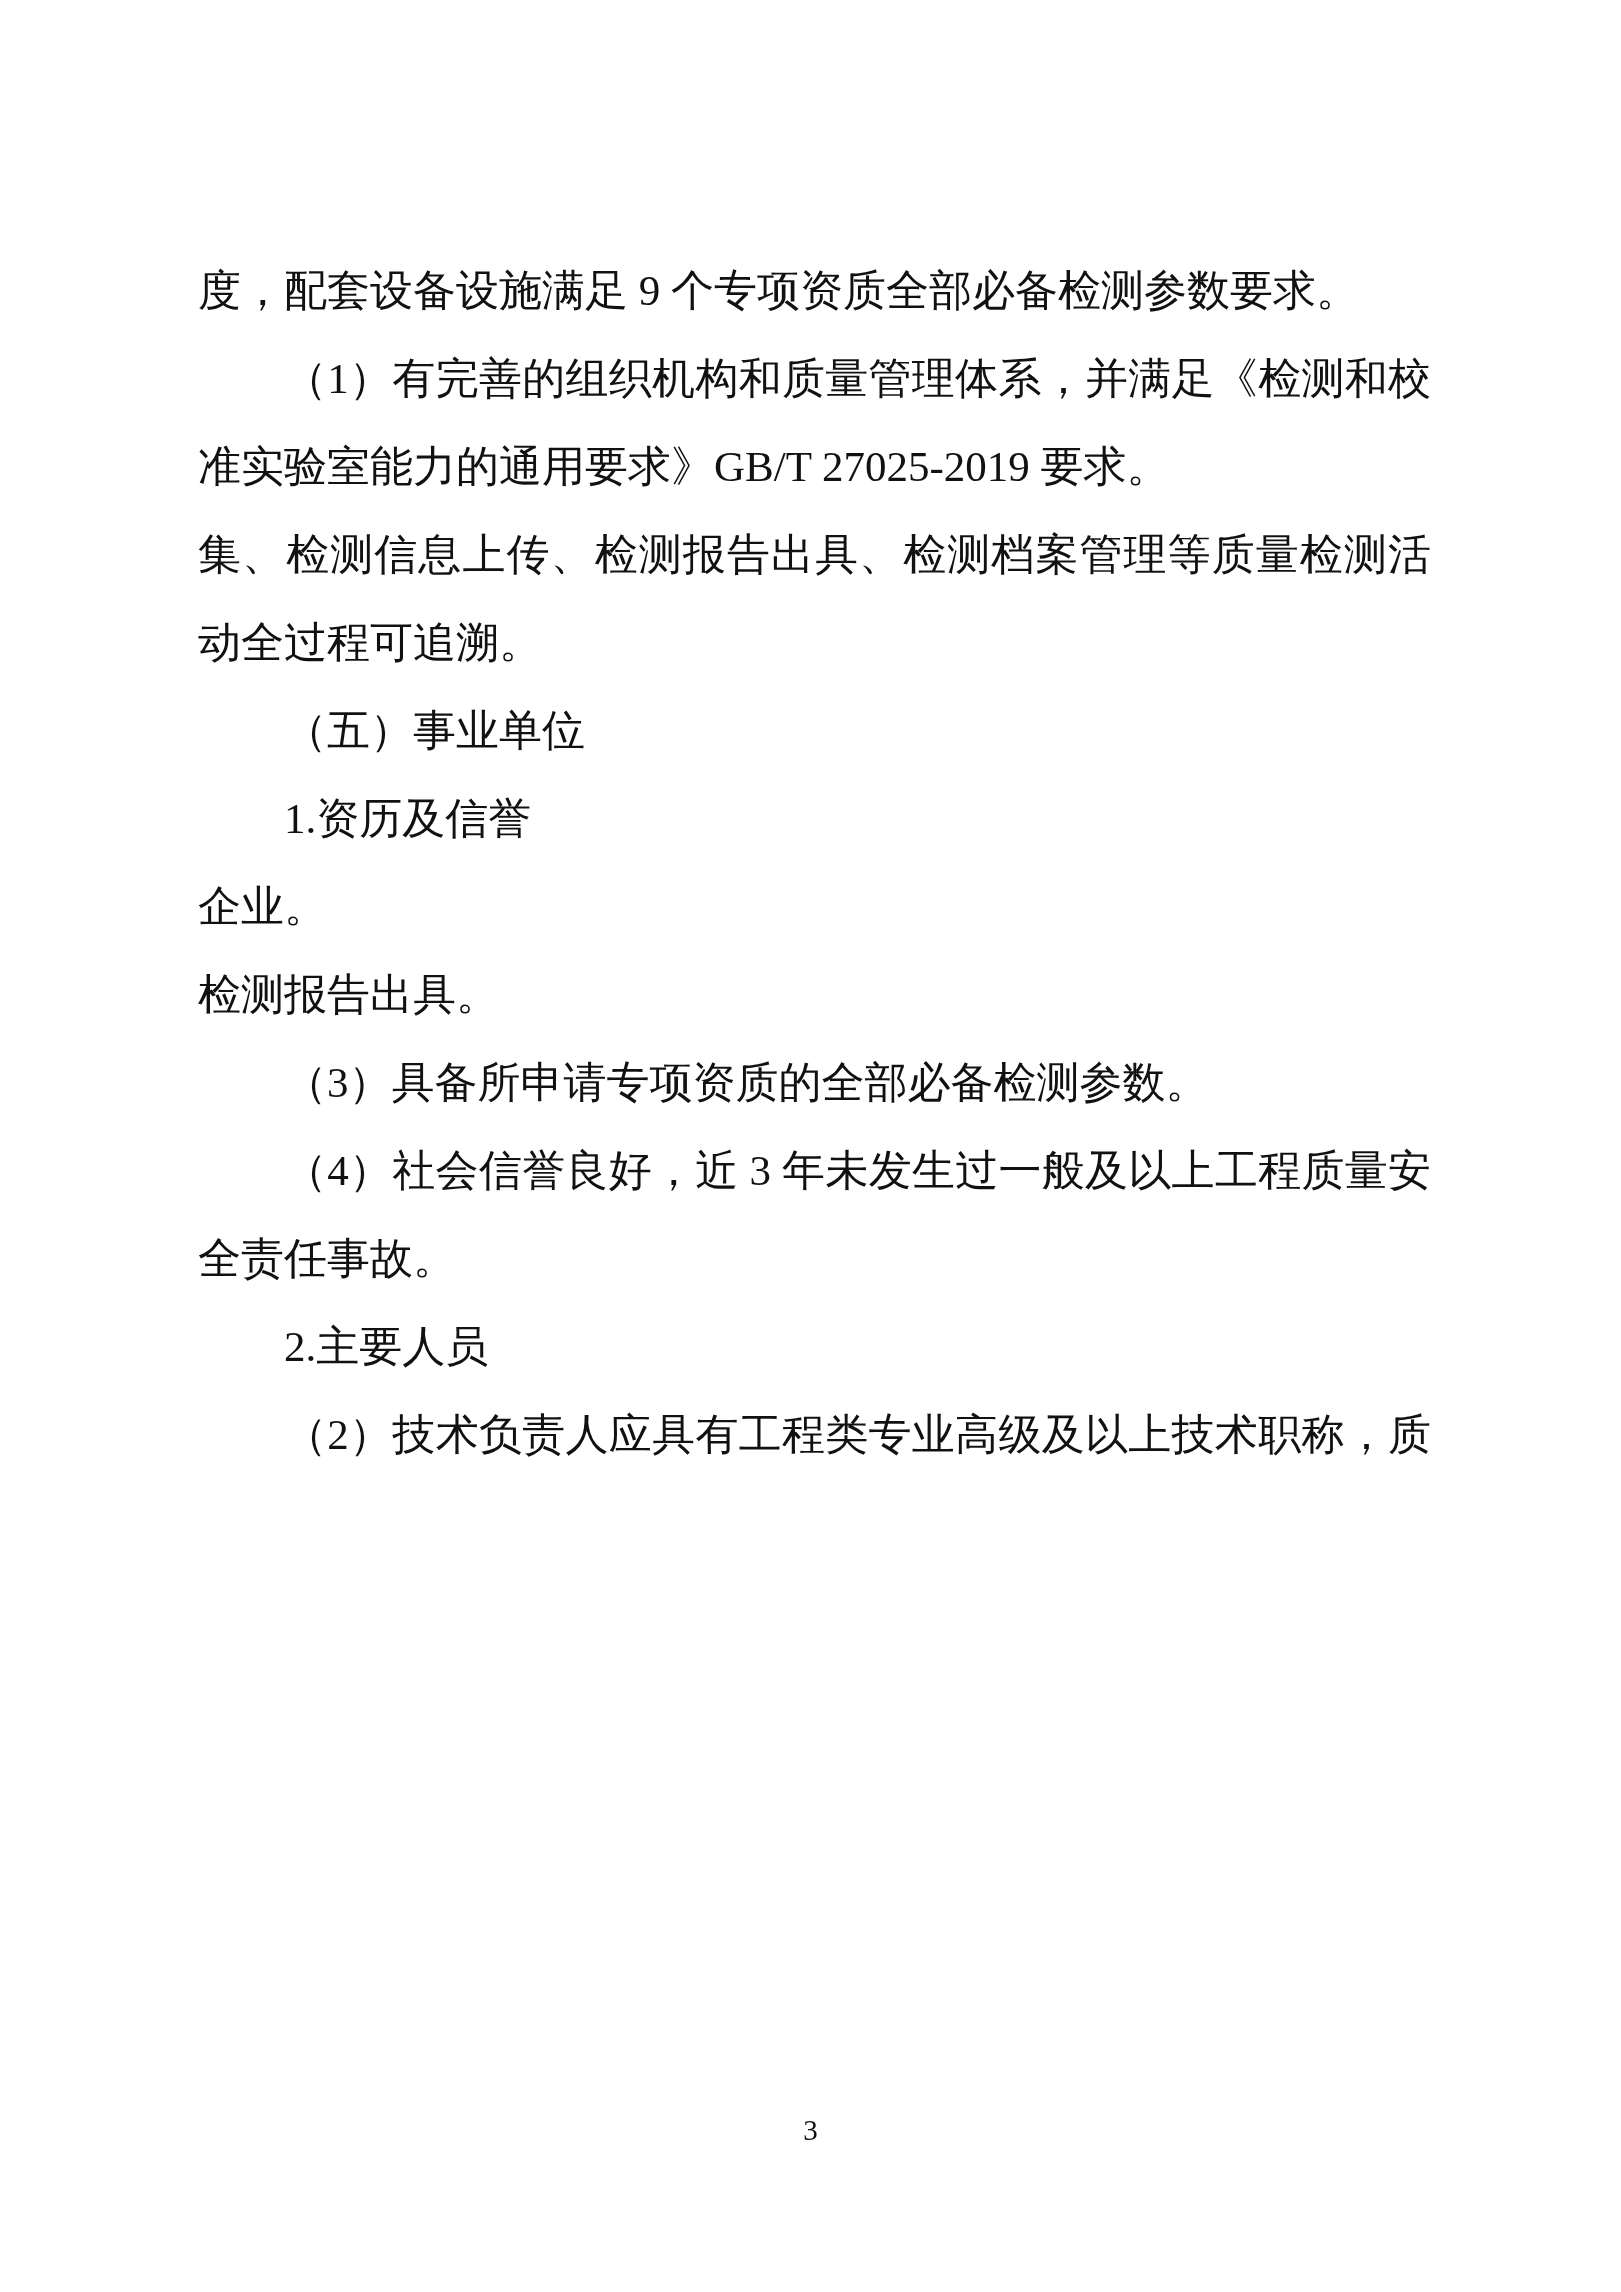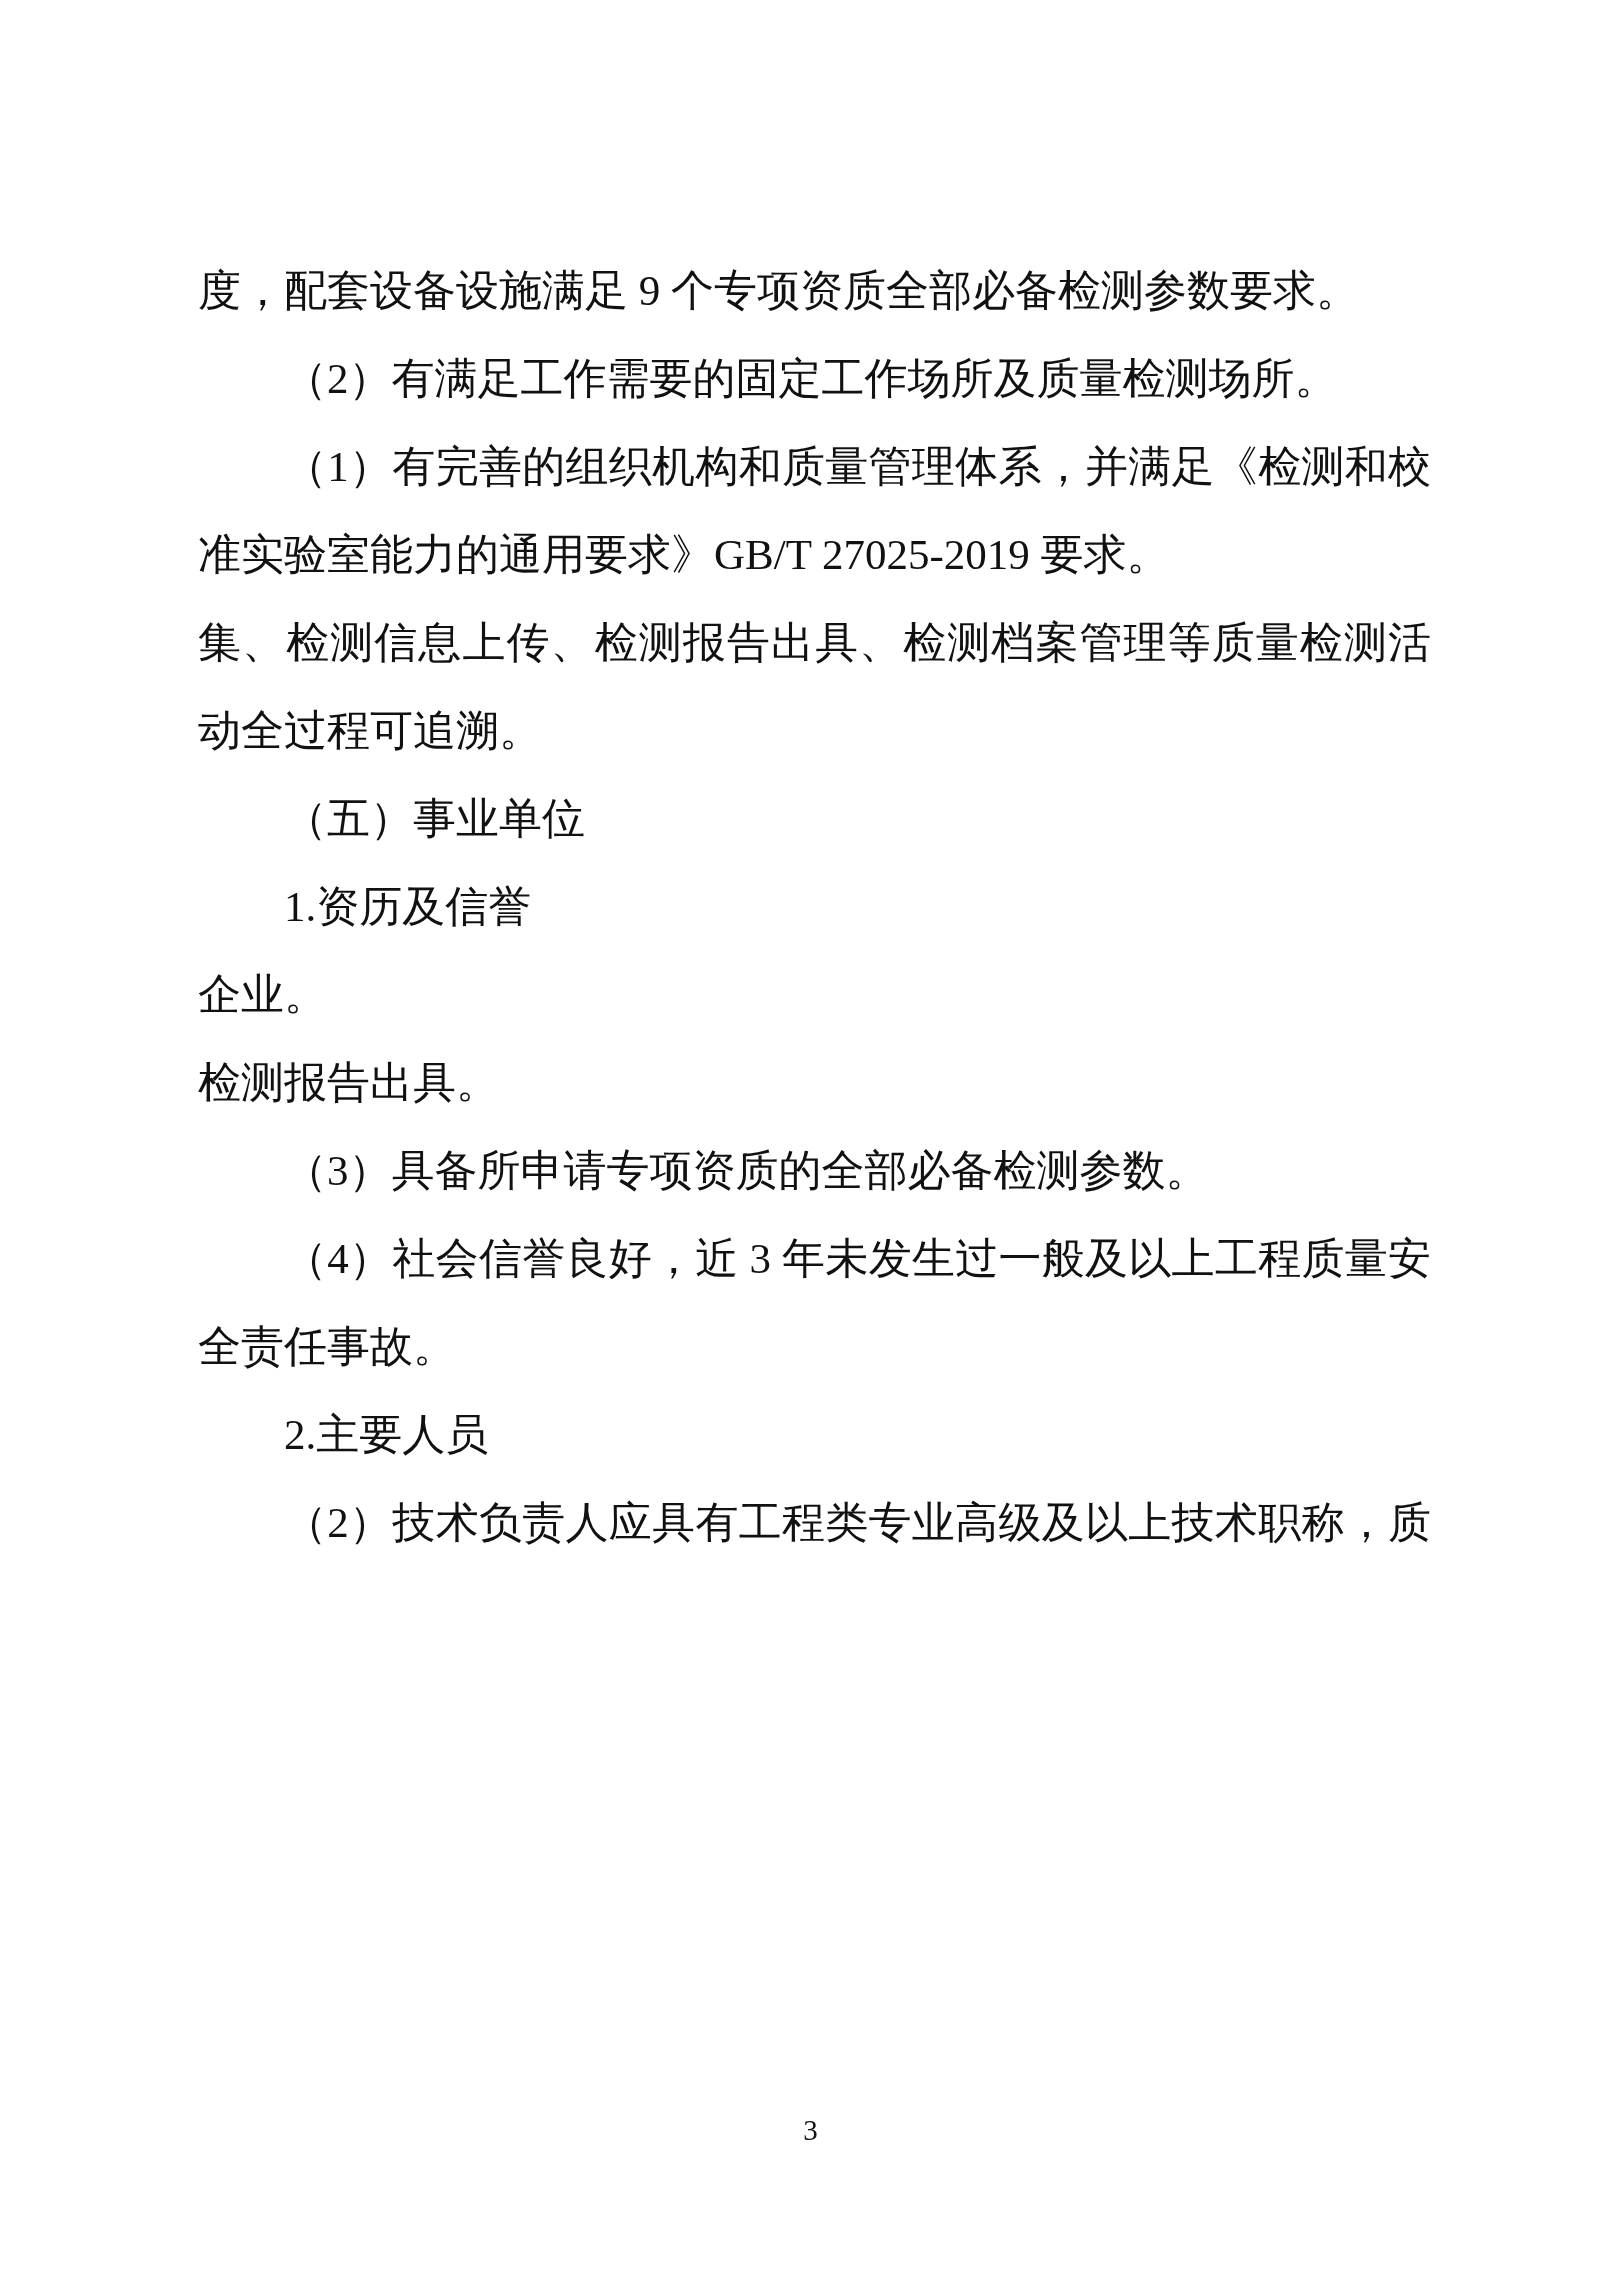--- a/index.html
+++ b/index.html
@@ -49,21 +49,20 @@
     font-size: 29px;
     color: #111111;
   }
 </style>
 </head>
 <body>
 
 <div class="page">
   <div class="text-block">
       <div class="line">度，配套设备设施满足 9 个专项资质全部必备检测参数要求。</div>
-      <div class="line indent">（2）有满足工作需要的固定工作场所及质量检测场所。</div>
       <div class="line indent justify">（1）有完善的组织机构和质量管理体系，并满足《检测和校</div>
       <div class="line">准实验室能力的通用要求》GB/T 27025-2019 要求。</div>
       <div class="line justify">集、检测信息上传、检测报告出具、检测档案管理等质量检测活</div>
       <div class="line">动全过程可追溯。</div>
       <div class="line indent">（五）事业单位</div>
       <div class="line indent">1.资历及信誉</div>
       <div class="line">企业。</div>
       <div class="line">检测报告出具。</div>
       <div class="line indent">（3）具备所申请专项资质的全部必备检测参数。</div>
       <div class="line indent justify">（4）社会信誉良好，近 3 年未发生过一般及以上工程质量安</div>

